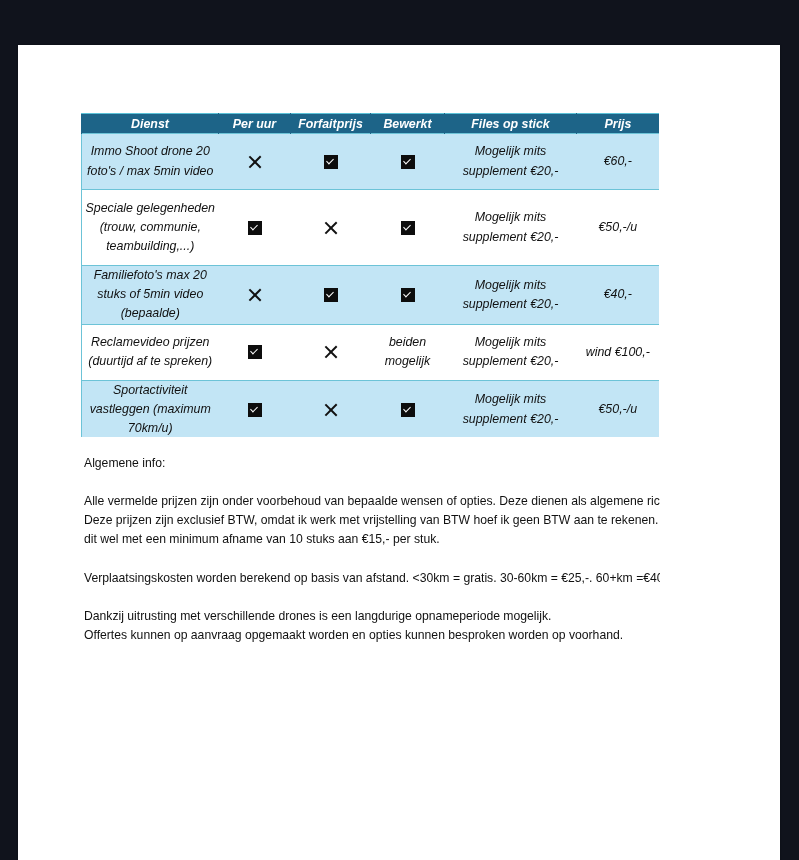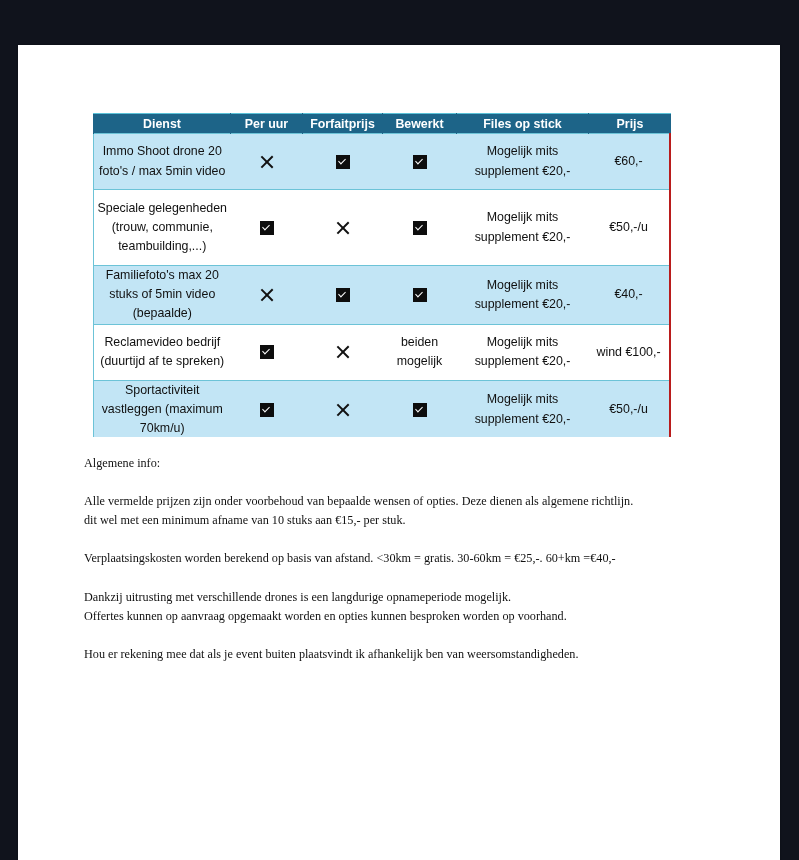--- a/index.html
+++ b/index.html
@@ -9,23 +9,24 @@
     font-family: "Liberation Sans", "DejaVu Sans", sans-serif;
     position: relative;
   }
   .page {
     position: absolute; left: 18px; top: 45px;
     width: 762px; height: 830px;
     background: #ffffff;
     box-shadow: 0 0 2px rgba(0,0,0,0.3);
   }
   .table-wrap {
-    position: absolute; left: 75px; top: 68px;
+    position: absolute; left: 63px; top: 68px;
     width: 578px; height: 324px;
     overflow: hidden;
+    font-style: italic;
   }
   table {
     border-collapse: collapse;
     width: 578px;
     table-layout: fixed;
     font-size: 12.4px;
     color: #111;
   }
   col.c1 { width: 137px; }
   col.c2 { width: 72px; }
@@ -47,21 +48,21 @@
   }
   tbody td {
     text-align: center;
     vertical-align: middle;
     padding: 0 2px;
     line-height: 19.2px;
     border-top: 1px solid #6cc3d7;
     border-bottom: 1px solid #6cc3d7;
   }
   tbody td:first-child { border-left: 1px solid #6cc3d7; }
-  tbody td:last-child { border-right: 6px solid #b91c1c; }
+  tbody td:last-child { border-right: 1px solid #b91c1c; }
   tr.band td { background: #c2e5f5; }
   tr.plain td { background: #ffffff; }
   tr.r1 td { height: 55px; }
   tr.r2 td { height: 75px; }
   tr.r3 td { height: 55px; }
   tr.r4 td { height: 55px; }
   tr.r5 td { height: 58px; }
   .check {
     display: inline-block; width: 14px; height: 14px;
     background: #0d0d0d; position: relative; vertical-align: middle;
@@ -80,21 +81,21 @@
     width: 2.2px; height: 16px; background: #111;
   }
   .cross::before { transform: rotate(45deg); }
   .cross::after { transform: rotate(-45deg); }
   .text-block {
     position: absolute; left: 66px; top: 409px;
     width: 576px; overflow: hidden;
     font-size: 12.2px; color: #111; line-height: 19.1px;
     white-space: nowrap;
   }
-  .text-block p { margin: 0; font-family: Liberation Serif, serif; }
+  .text-block p { margin: 0; }
   .text-block .gap { height: 19.1px; }
 </style>
 </head>
 <body>
 
 <div class="page">
   <div class="table-wrap">
     <table>
       <colgroup>
           <col class="c1">
@@ -158,21 +159,21 @@
           <td><span class="check"></span></td>
           <td>
             <div>Mogelijk mits</div>
             <div>supplement €20,-</div>
           </td>
           <td>€40,-</td>
         </tr>
 
         <tr class="plain r4">
           <td>
-            <div>Reclamevideo bedrijf</div>
+            <div>Reclamevideo prijzen</div>
             <div>(duurtijd af te spreken)</div>
           </td>
           <td><span class="check"></span></td>
           <td><span class="cross"></span></td>
           <td>
             <div>beiden</div>
             <div>mogelijk</div>
           </td>
           <td>
             <div>Mogelijk mits</div>
@@ -197,22 +198,22 @@
           <td>€50,-/u</td>
         </tr>
       </tbody>
     </table>
   </div>
 
   <div class="text-block">
     <p>Algemene info:</p>
     <div class="gap"></div>
     <p>Alle vermelde prijzen zijn onder voorbehoud van bepaalde wensen of opties. Deze dienen als algemene richtlijn.</p>
+    <p>Deze prijzen zijn exclusief BTW, omdat ik werk met vrijstelling van BTW hoef ik geen BTW aan te rekenen.</p>
     <p>dit wel met een minimum afname van 10 stuks aan €15,- per stuk.</p>
     <div class="gap"></div>
     <p>Verplaatsingskosten worden berekend op basis van afstand. &lt;30km = gratis. 30-60km = €25,-. 60+km =€40,-</p>
     <div class="gap"></div>
     <p>Dankzij uitrusting met verschillende drones is een langdurige opnameperiode mogelijk.</p>
     <p>Offertes kunnen op aanvraag opgemaakt worden en opties kunnen besproken worden op voorhand.</p>
     <div class="gap"></div>
-    <p>Hou er rekening mee dat als je event buiten plaatsvindt ik afhankelijk ben van weersomstandigheden.</p>
   </div>
 </div>
 
 </body></html>

